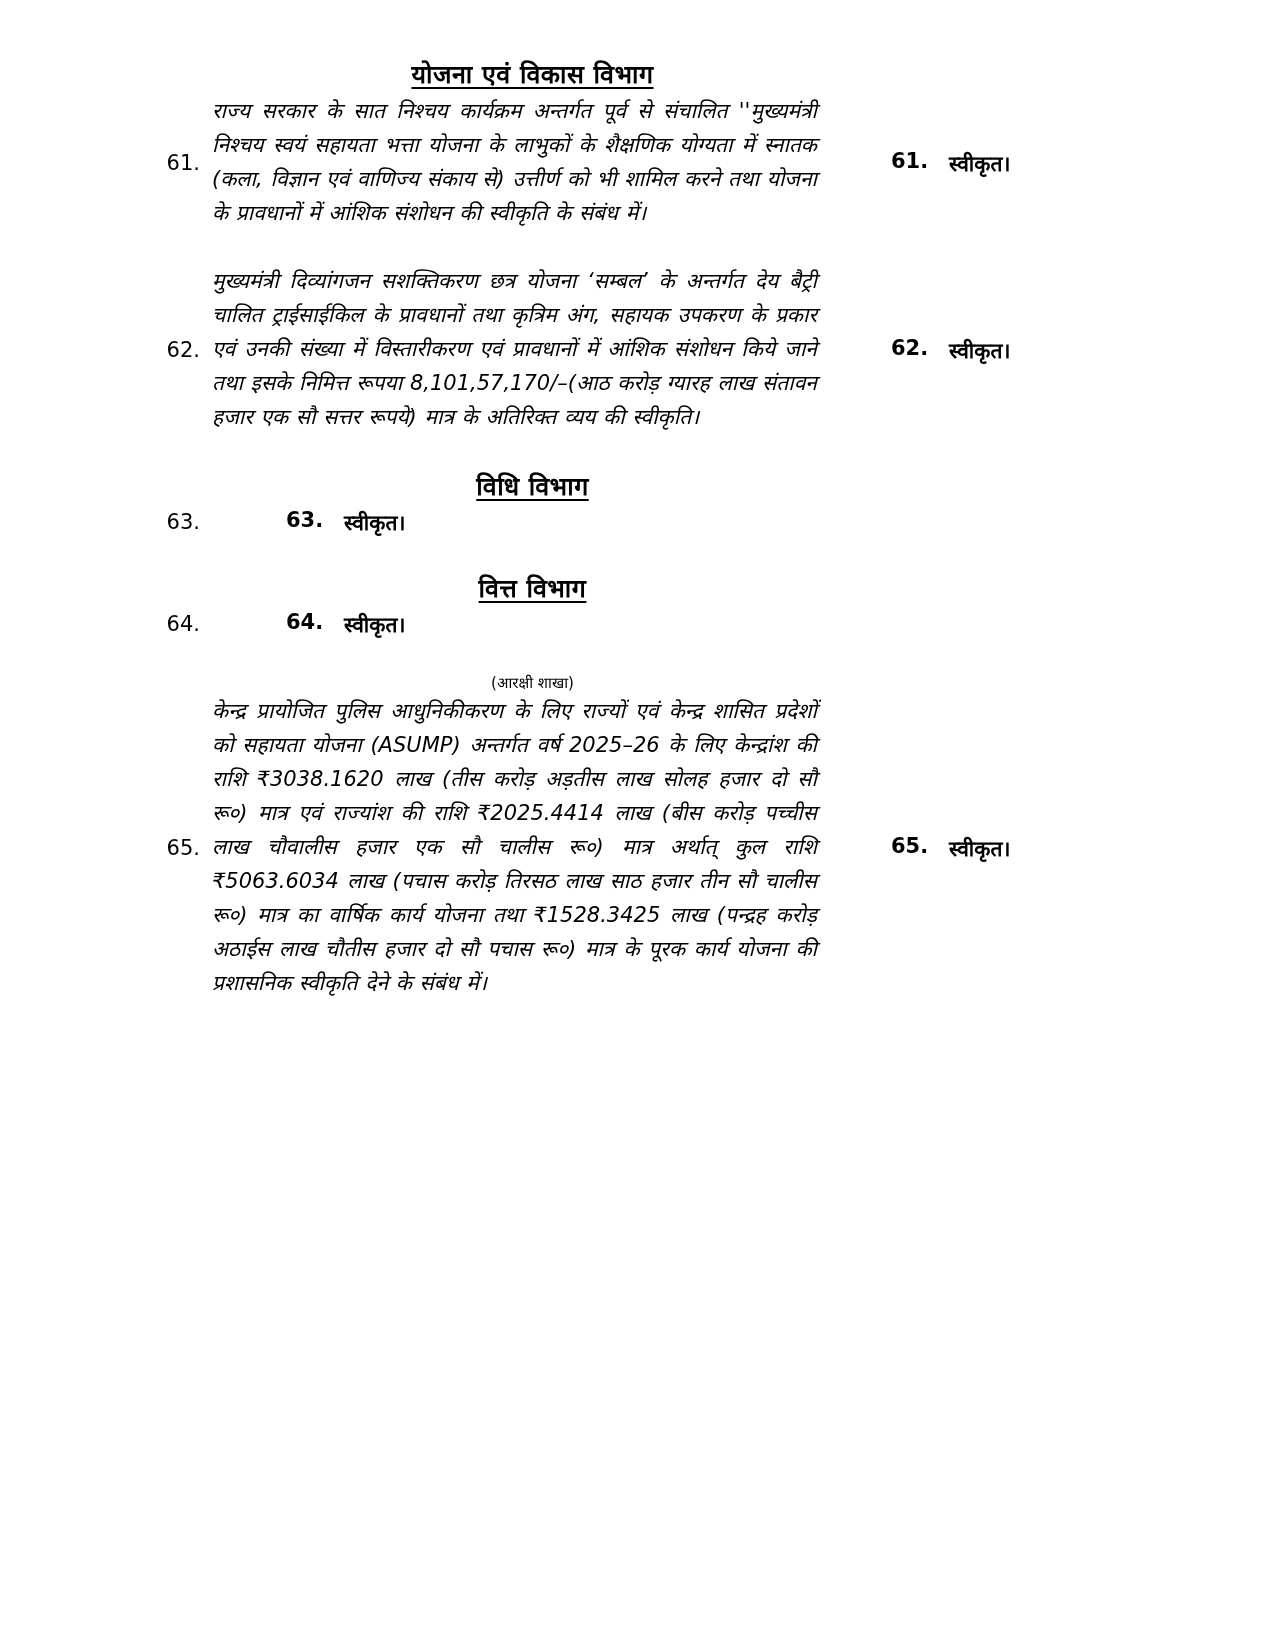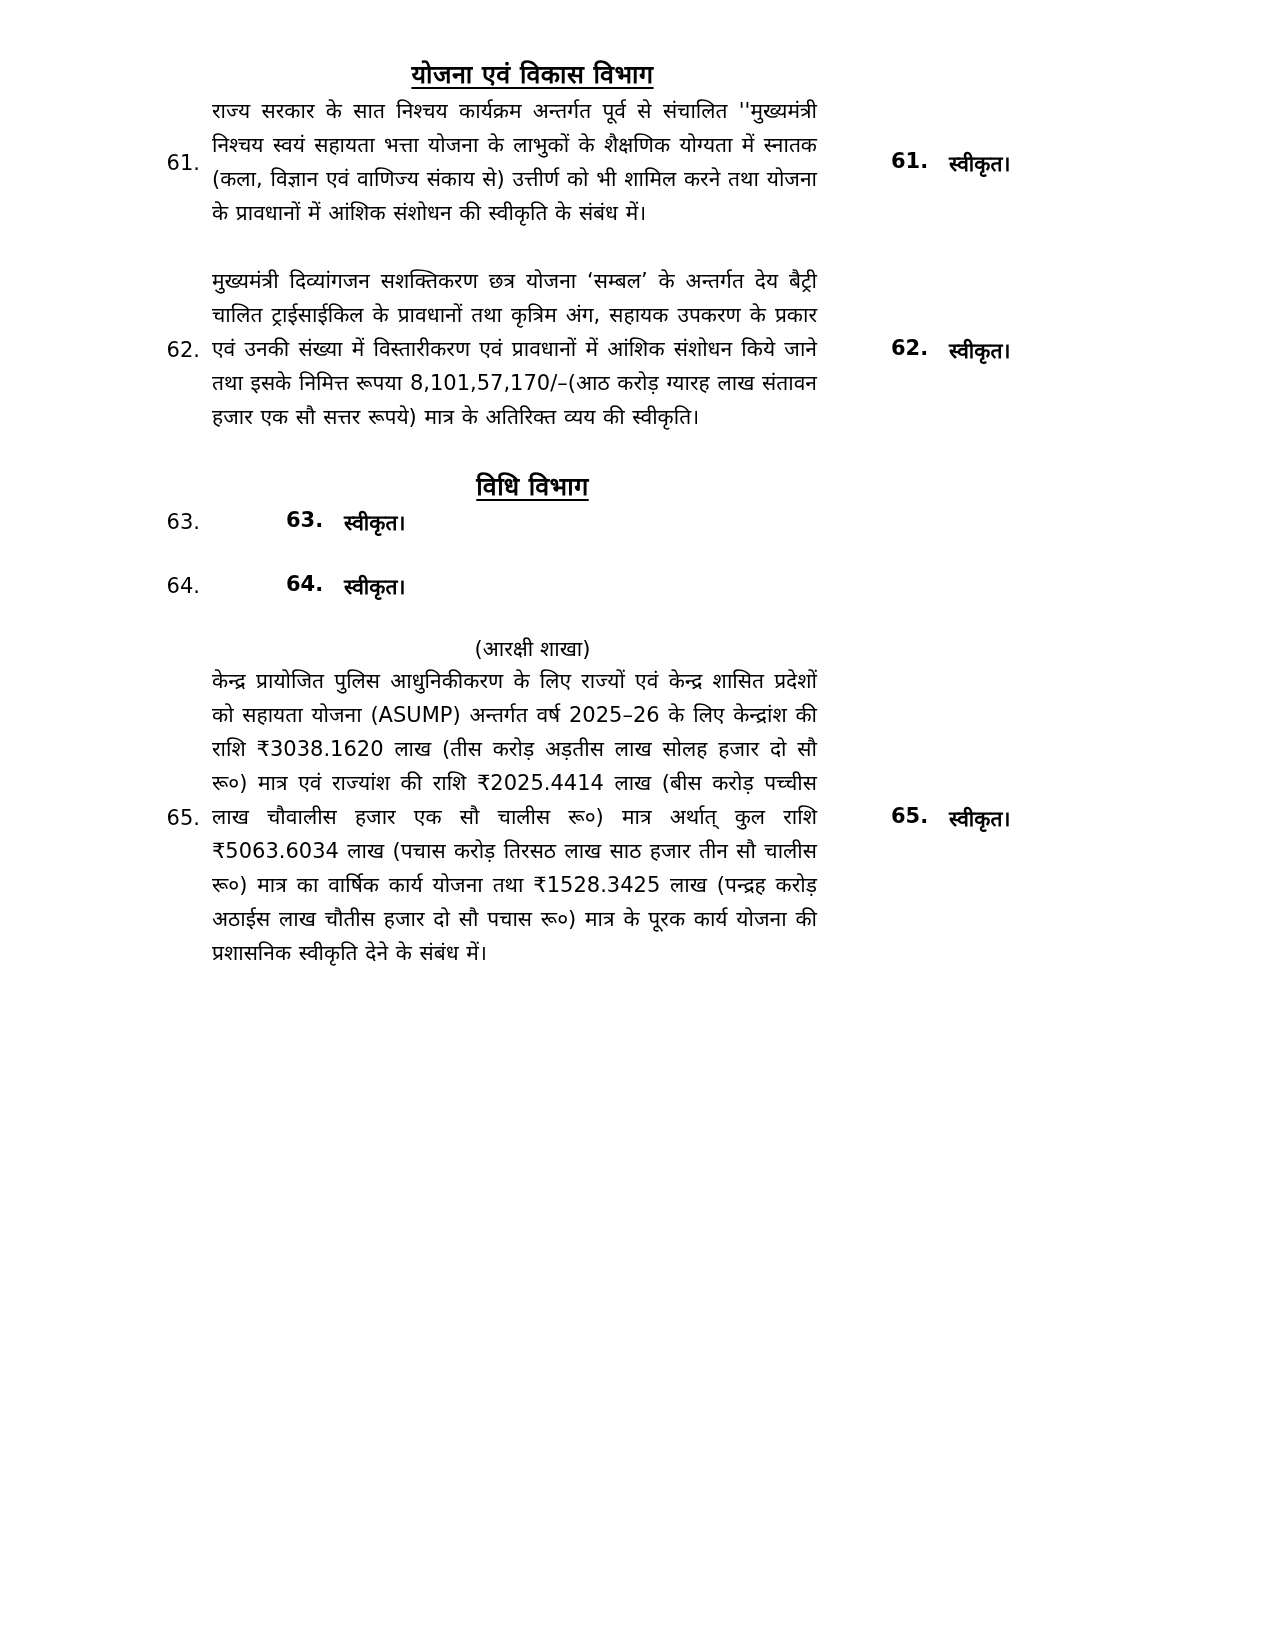--- a/index.html
+++ b/index.html
@@ -42,21 +42,21 @@
     padding-left: 130px;
     padding-right: 340px;
   }
   .dept-heading span.u {
     text-decoration: underline;
     text-underline-offset: 4px;
   }
   .dept-sub {
     text-align: center;
     font-family: "DejaVu Sans", sans-serif;
-    font-size: 21px;
+    font-size: 15px;
     margin: 0 0 2px 0;
     padding-left: 130px;
     padding-right: 340px;
   }
 
   
   .item {
     display: flex;
     align-items: center;
     margin: 0 0 34px 0;
@@ -74,20 +74,21 @@
   }
   .item-body {
     flex: 0 0 605px;
     width: 605px;
     font-family: "DejaVu Sans", sans-serif;
     font-size: 21px;
     line-height: 1.62;
     text-align: justify;
     text-justify: inter-word;
     word-spacing: 1px;
+    font-style: italic;
   }
   .item-right {
     flex: 1 1 auto;
     display: flex;
     padding-left: 74px;
     padding-top: 2px;
     font-family: "DejaVu Sans", sans-serif;
     font-size: 21px;
     font-weight: bold;
   }
@@ -137,20 +138,21 @@
       <div class="item">
         <div class="item-num">63.</div>
         <div class="item-right">
           <div class="right-num">63.</div>
           <div class="right-status">स्वीकृत।</div>
         </div>
       </div>
     </div>
 
     <div class="section">
+      <div class="dept-heading"><span class="u">वित्त विभाग</span></div>
       <div class="item">
         <div class="item-num">64.</div>
         <div class="item-right">
           <div class="right-num">64.</div>
           <div class="right-status">स्वीकृत।</div>
         </div>
       </div>
     </div>
 
     <div class="section">

